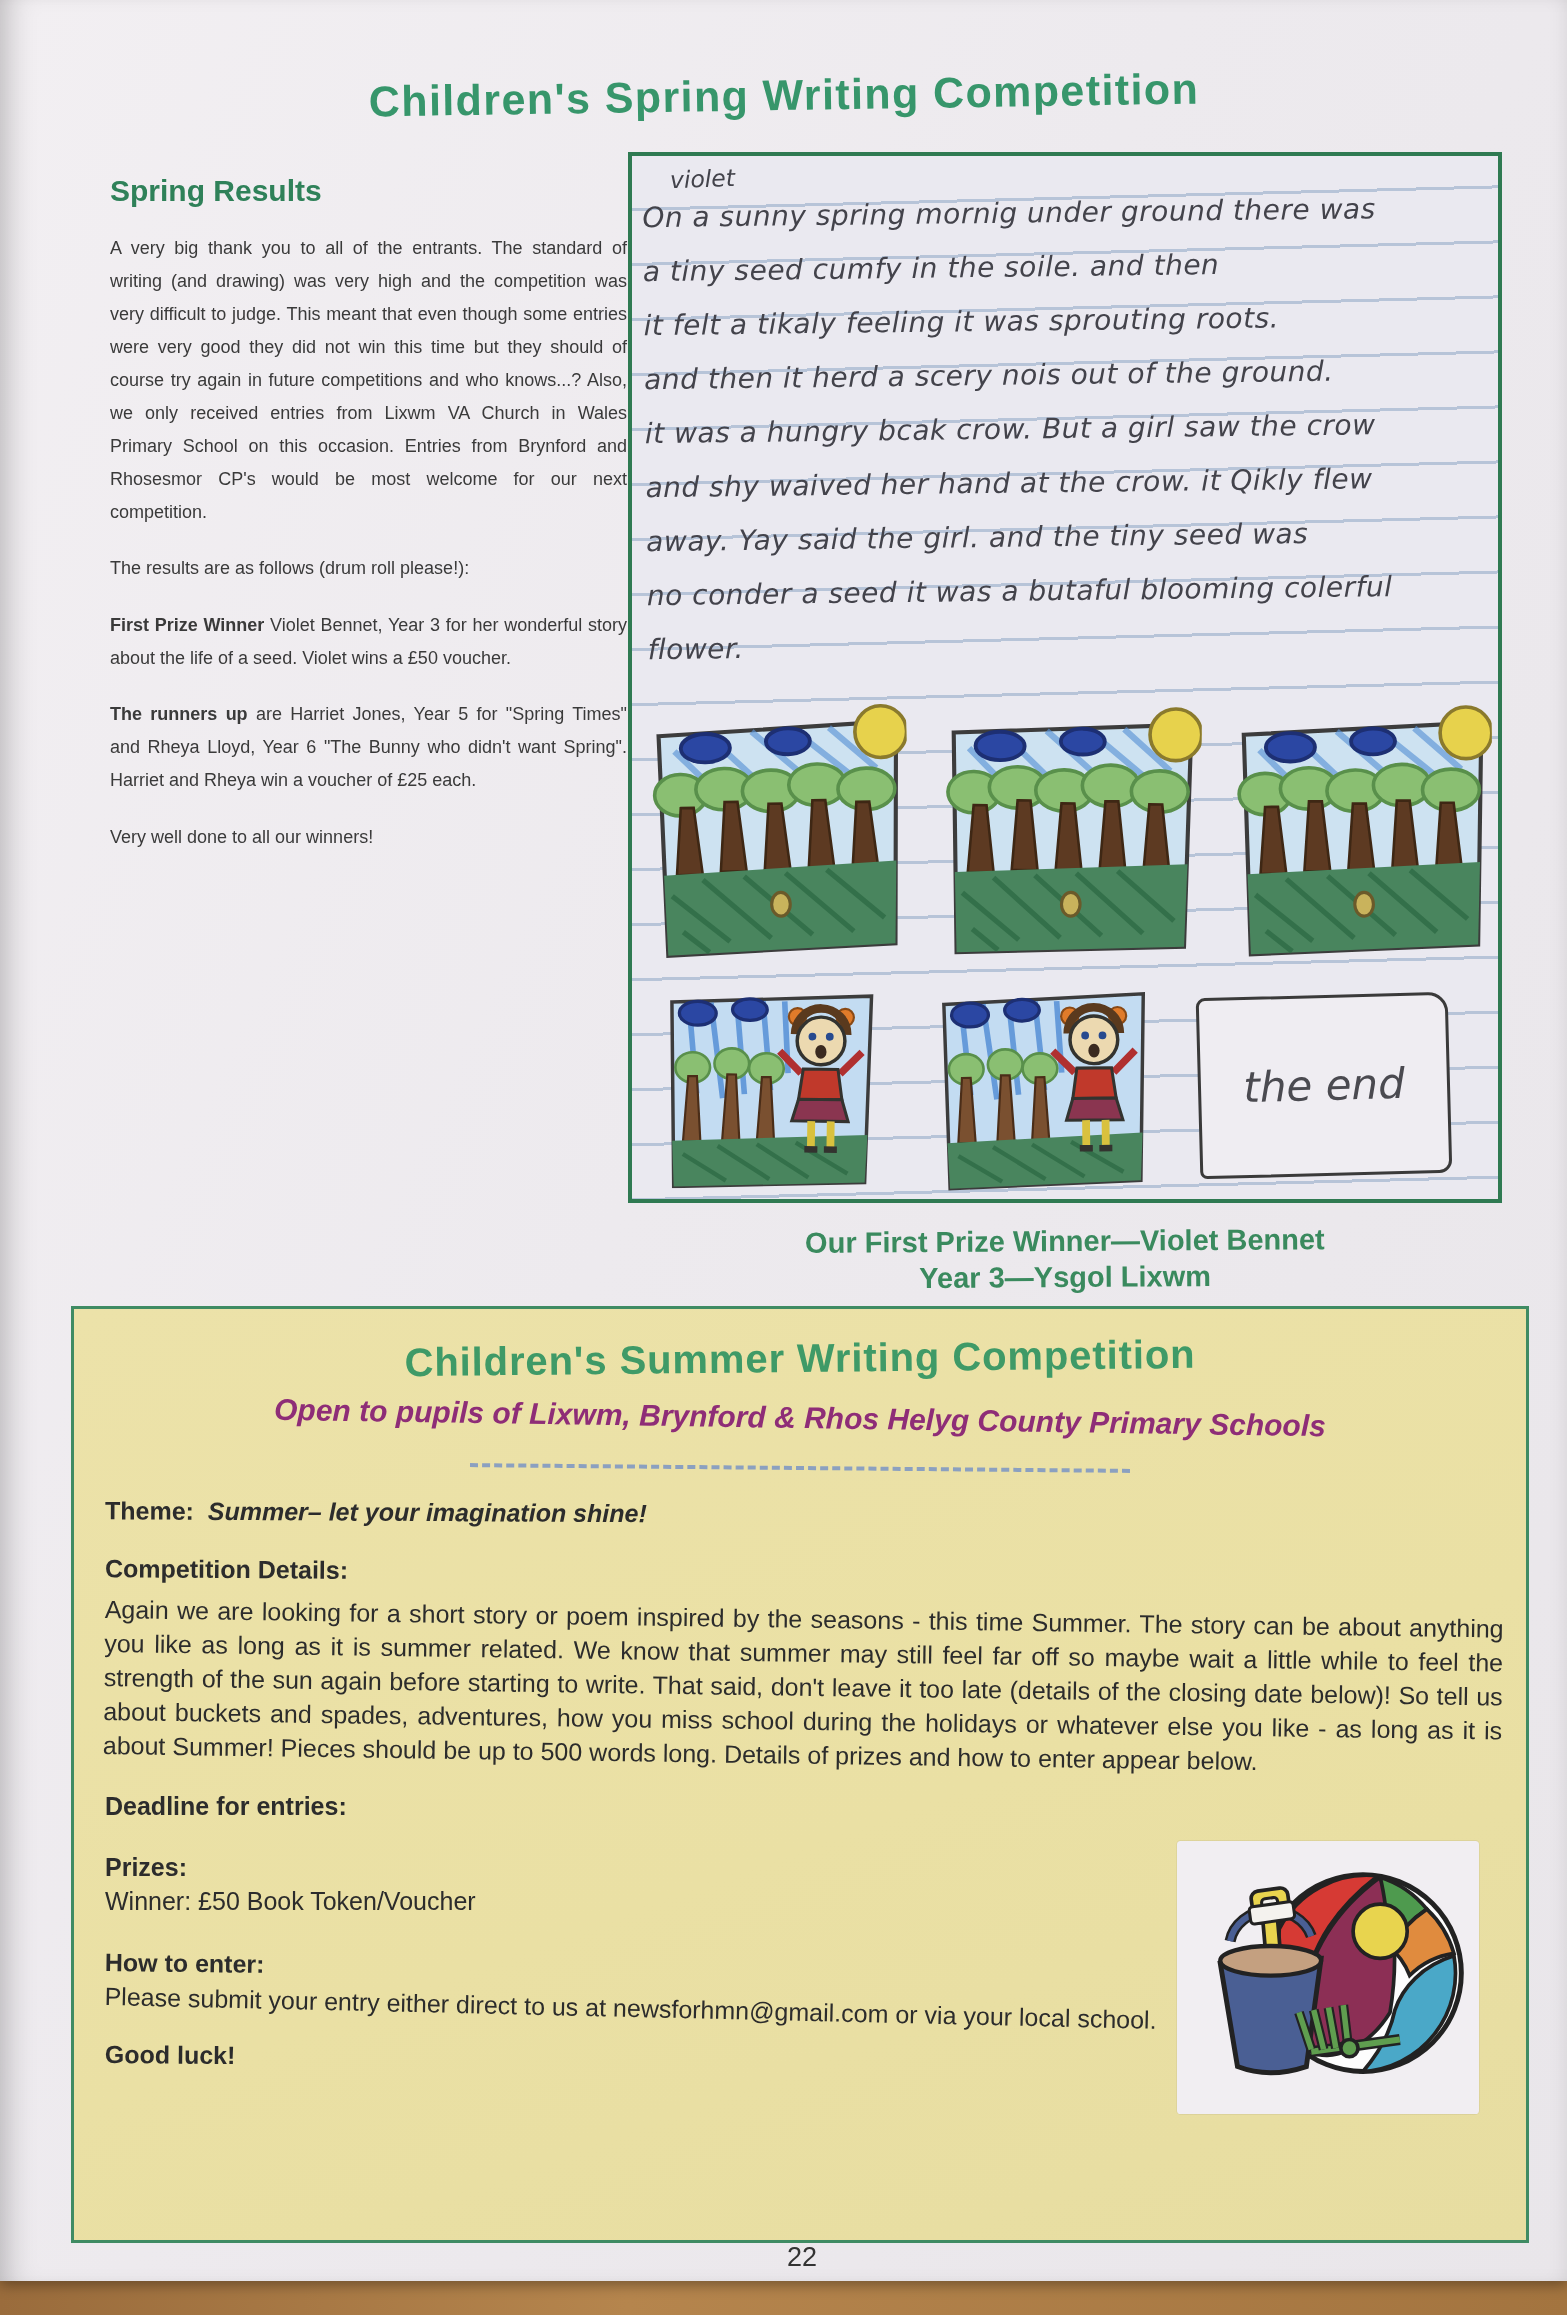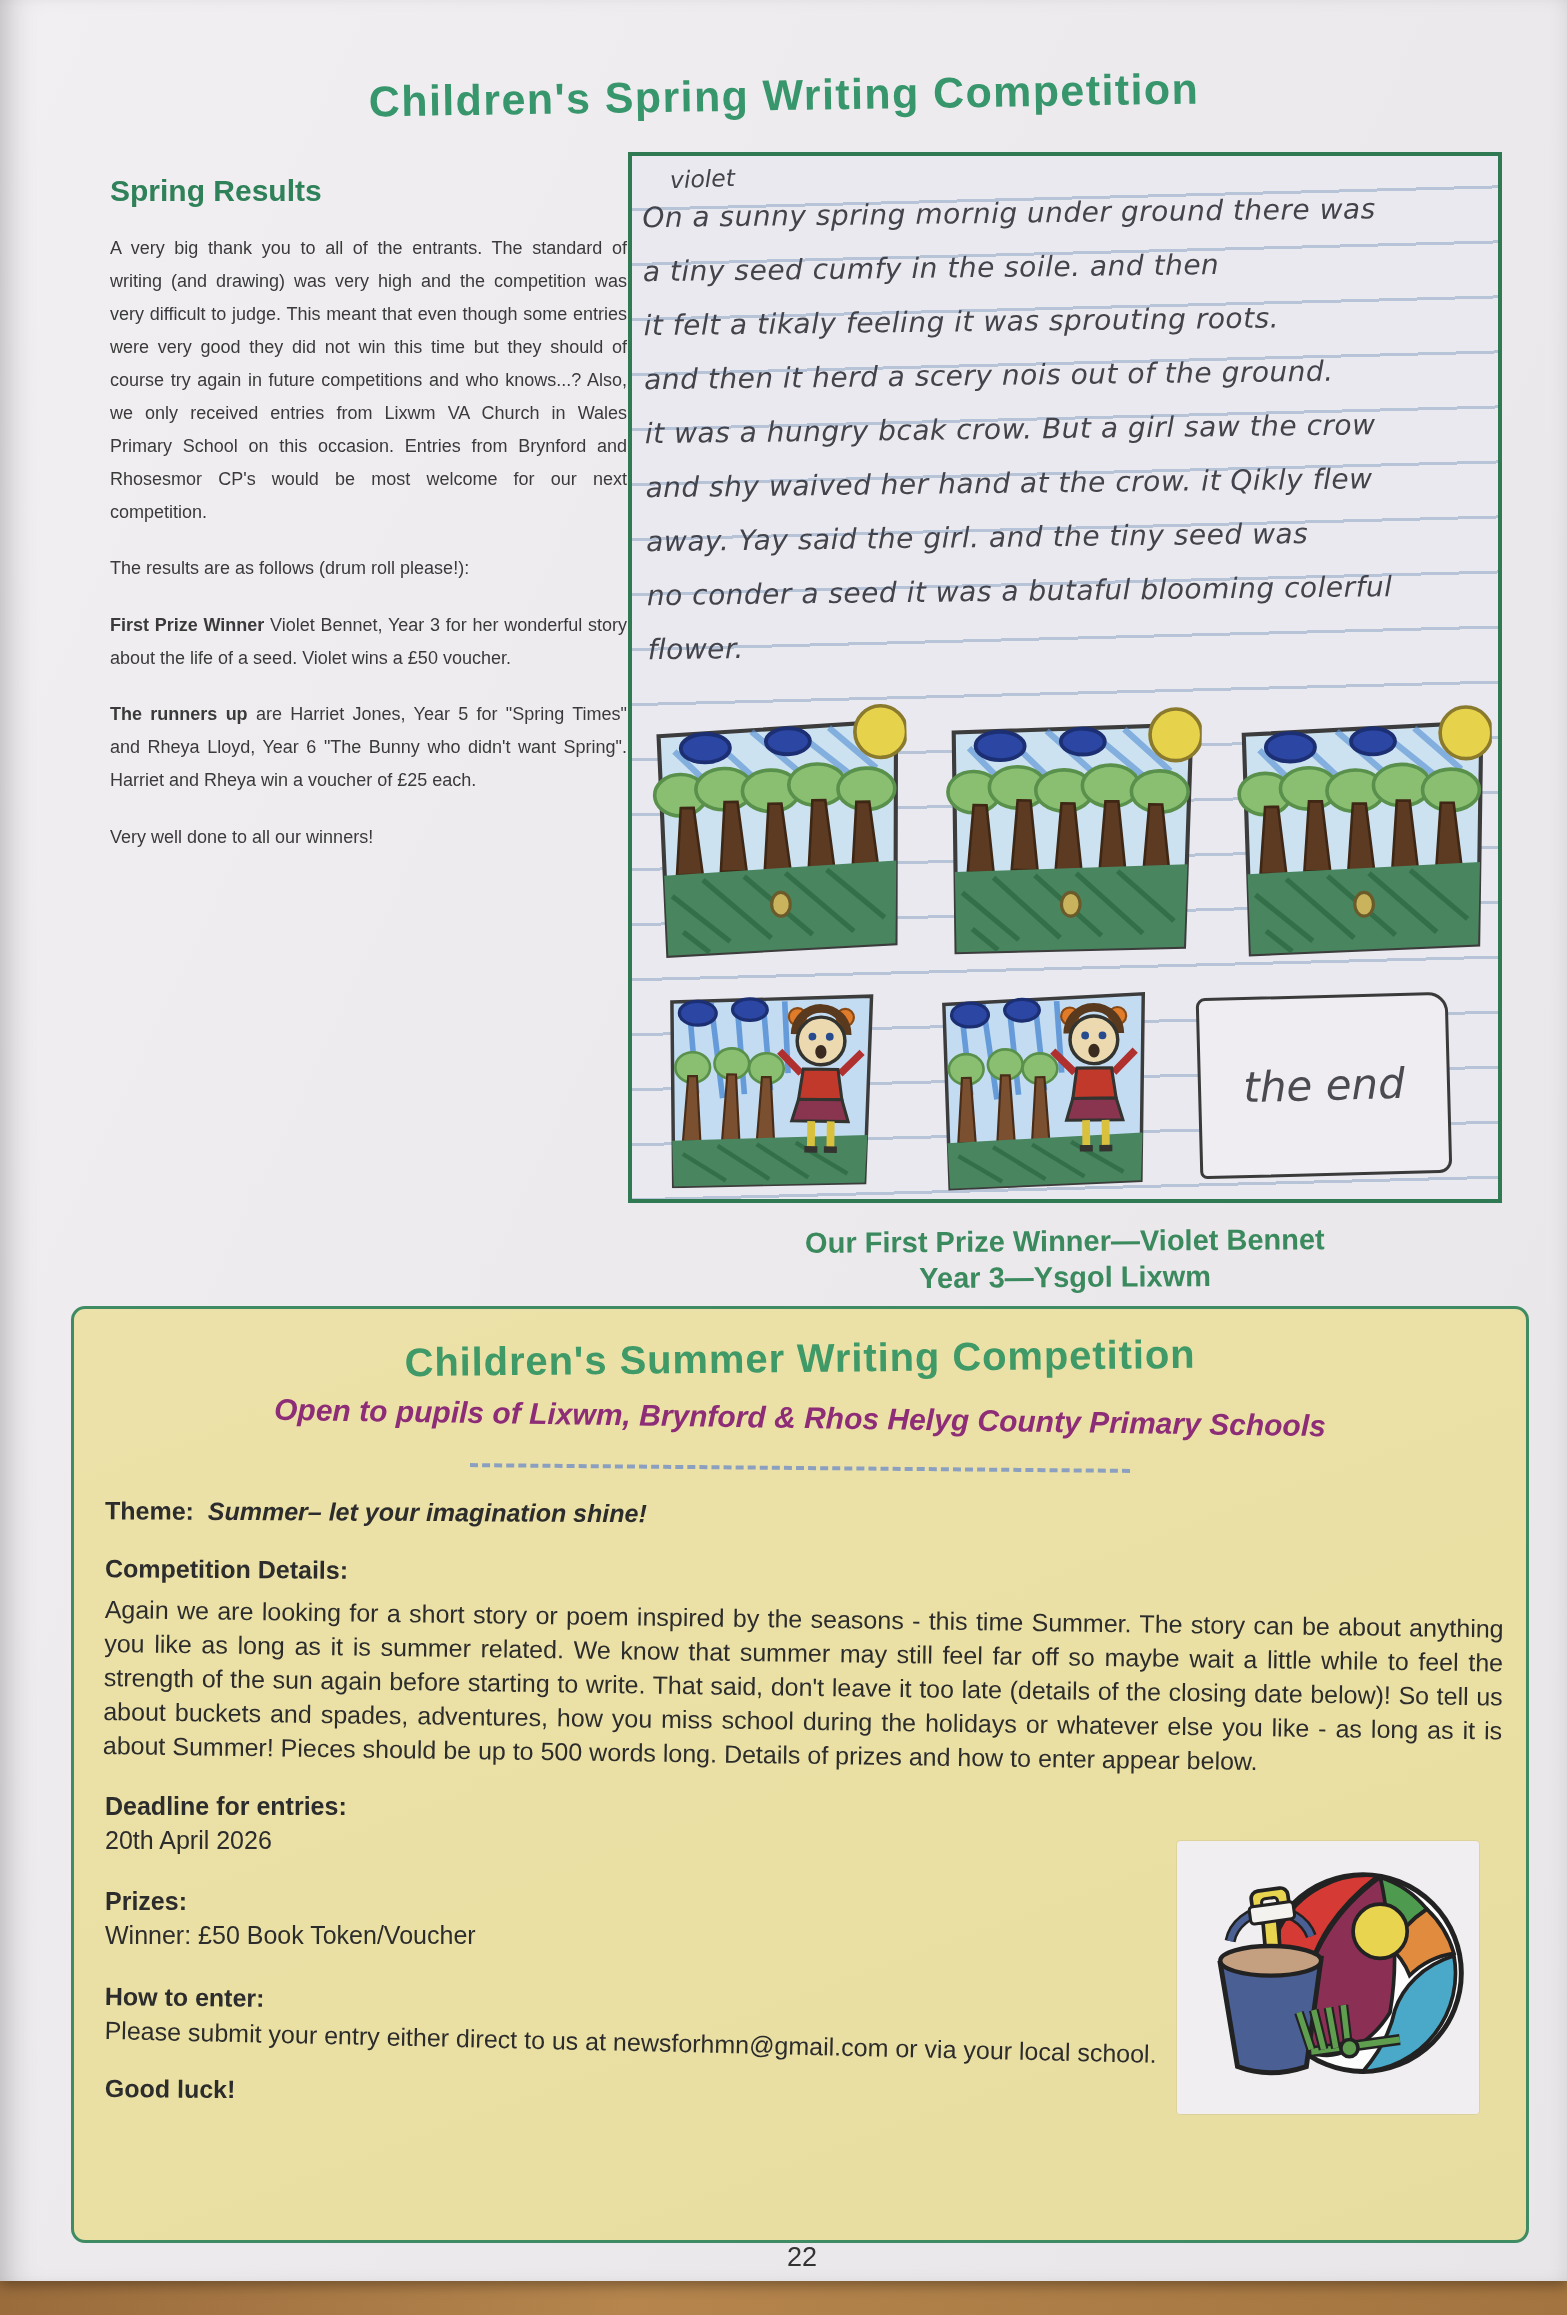--- a/index.html
+++ b/index.html
@@ -51,21 +51,21 @@
     font-size:42px;color:#4a4a50;
   }
   .caption{
     position:absolute;left:628px;top:1223px;width:874px;text-align:center;
     color:#3a8a5e;font-weight:700;font-size:29px;line-height:36px;transform:rotate(-0.4deg);
   }
   
   .summer-box{
     position:absolute;left:71px;top:1306px;width:1458px;height:937px;box-sizing:border-box;
     background:linear-gradient(160deg,#ece2a9 0%,#eae0a4 55%,#e7dda1 100%);
-    border:3.6px solid #3f8b63;border-radius:14px;overflow:hidden;
+    border:3.6px solid #3f8b63;border-radius:0;overflow:hidden;
     padding:16.3px 31px;color:#2c2c2c;
   }
   .summer-title{
     text-align:center;color:#3f9a67;font-size:40px;font-weight:700;letter-spacing:0.9px;
     margin-top:11px;transform:rotate(-0.6deg);
   }
   .summer-subtitle{
     text-align:center;color:#8e2d77;font-size:30px;font-style:italic;font-weight:600;
     margin-top:20px;transform:rotate(0.9deg);
   }
@@ -214,21 +214,20 @@
     <div class="summer-title">Children's Summer Writing Competition</div>
     <div class="summer-subtitle">Open to pupils of Lixwm, Brynford &amp; Rhos Helyg County Primary Schools</div>
     <div class="dashed-divider"></div>
 
     <div class="sline theme-line"><span class="slabel">Theme:</span>&nbsp;&nbsp;<span class="theme-text">Summer– let your imagination shine!</span></div>
 
     <div class="sline slabel details-head">Competition Details:</div>
     <div class="sline details-text">Again we are looking for a short story or poem inspired by the seasons - this time Summer.  The story can be about anything you like as long as it is summer related.  We know that summer may still feel far off so maybe wait a little while to feel the strength of the sun again before starting to write.  That said, don't leave it too late (details of the closing date below)!  So tell us about buckets and spades, adventures, how you miss school during the holidays or whatever else you like - as long as it is about Summer!  Pieces should be up to 500 words long.  Details of prizes and how to enter appear below.</div>
 
     <div class="sline slabel deadline-head">Deadline for entries:</div>
-    <div class="sline">20th April 2026</div>
 
     <div class="sline slabel prizes-head">Prizes:</div>
     <div class="sline">Winner: £50 Book Token/Voucher</div>
 
     <div class="sline slabel how-head">How to enter:</div>
     <div class="sline how-text">Please submit your entry either direct to us at newsforhmn@gmail.com or via your local school.</div>
 
     <div class="good-luck sline">Good luck!</div>
 
     <div class="clipart-card">

